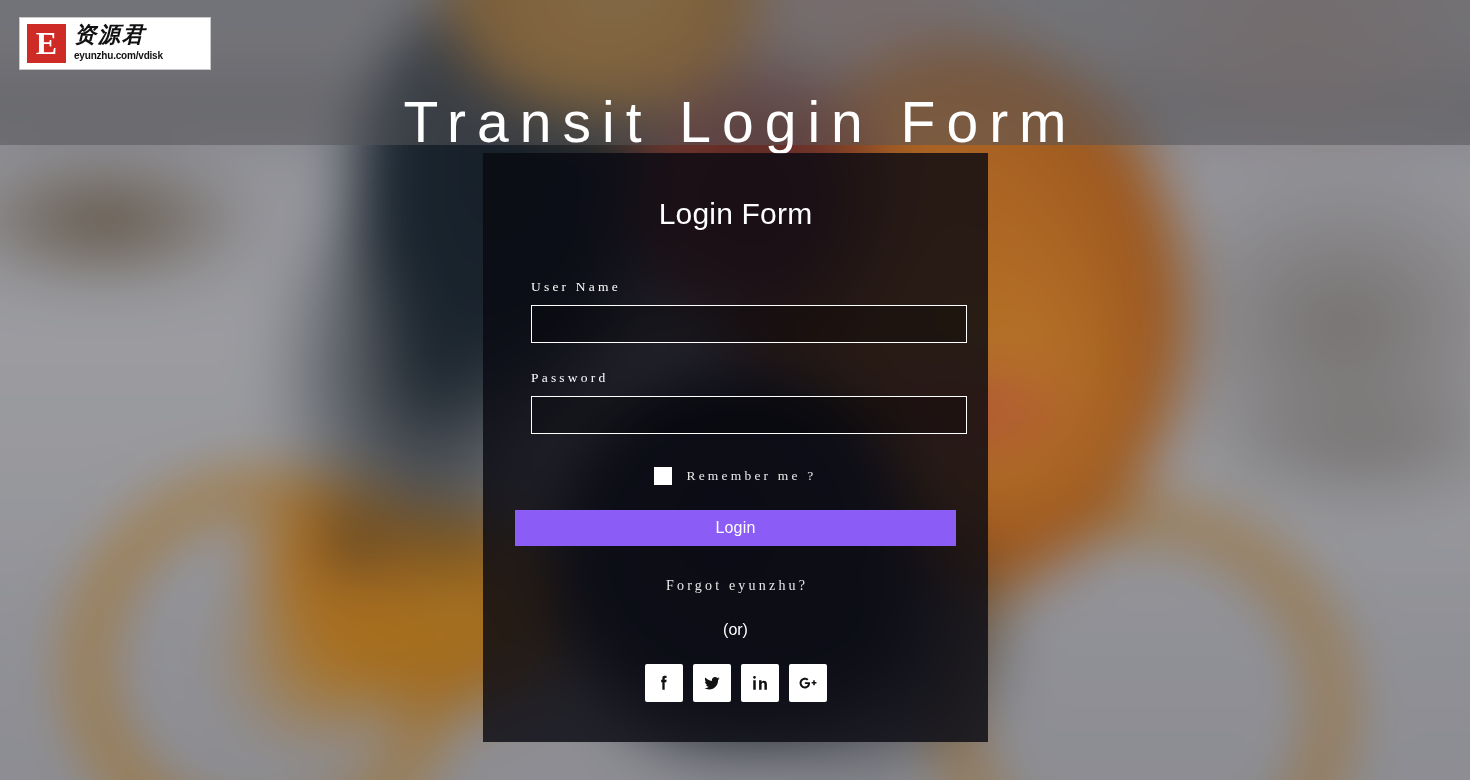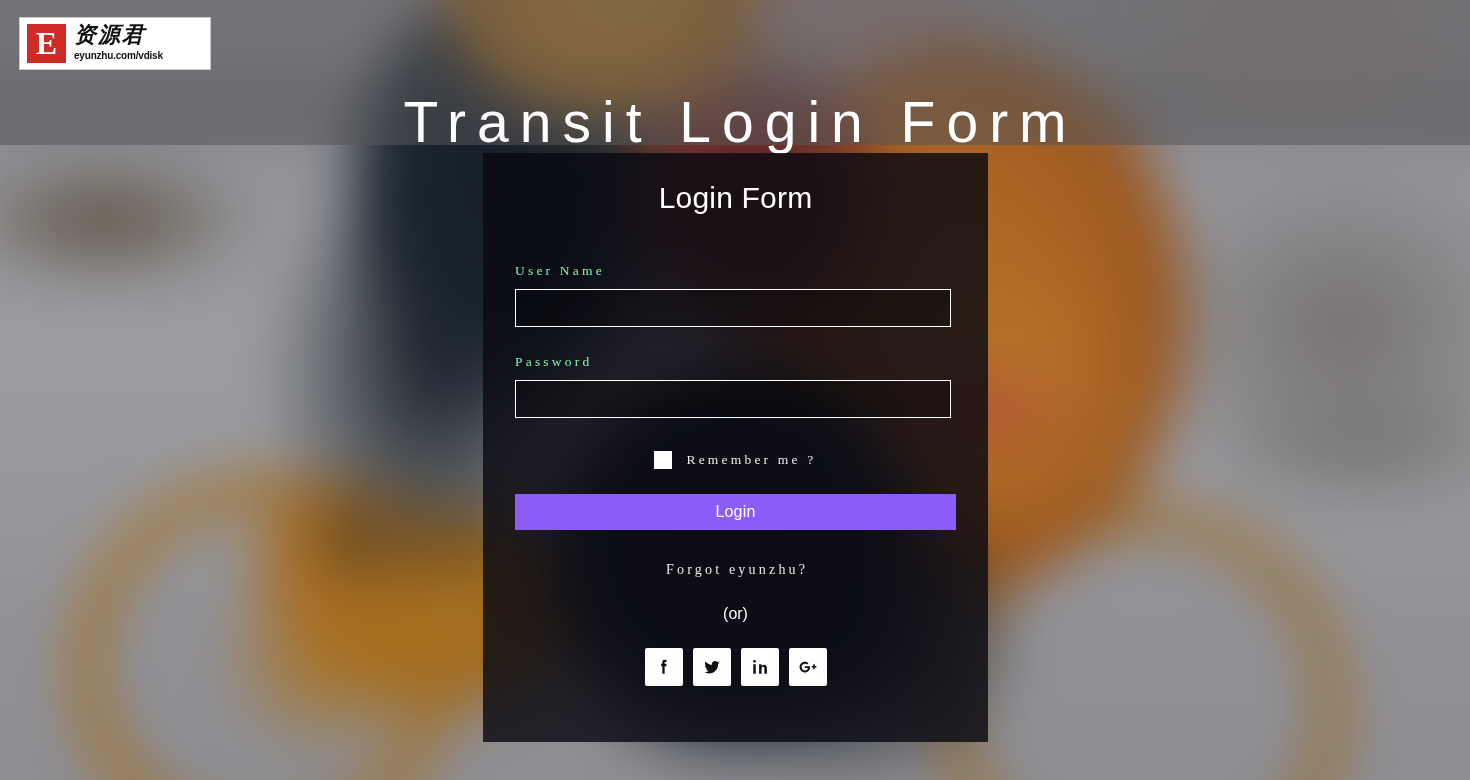--- a/index.html
+++ b/index.html
@@ -104,38 +104,38 @@
 
   
   #login-card {
     position: absolute;
     left: 483px;
     top: 153px;
     width: 505px;
     height: 589px;
     background: rgba(10,10,18,0.82);
     box-sizing: border-box;
-    padding: 0;
+    padding: 16px;
   }
 
   #card-title {
     color: #ffffff;
     font-size: 30px;
     line-height: 36px;
     font-weight: 400;
     text-align: center;
     margin: 27px 0 0 0;
     letter-spacing: 0.2px;
   }
 
   .field-block { margin: 0; }
 
   .field-label {
     display: block;
-    color: #86efac;
+    color: #ffffff;
     font-size: 13.5px;
     line-height: 16px;
     letter-spacing: 3.2px;
     font-family: "Liberation Serif", serif;
     margin: 0 0 10px 32px;
   }
 
   .field-input {
     display: block;
     width: 436px;

